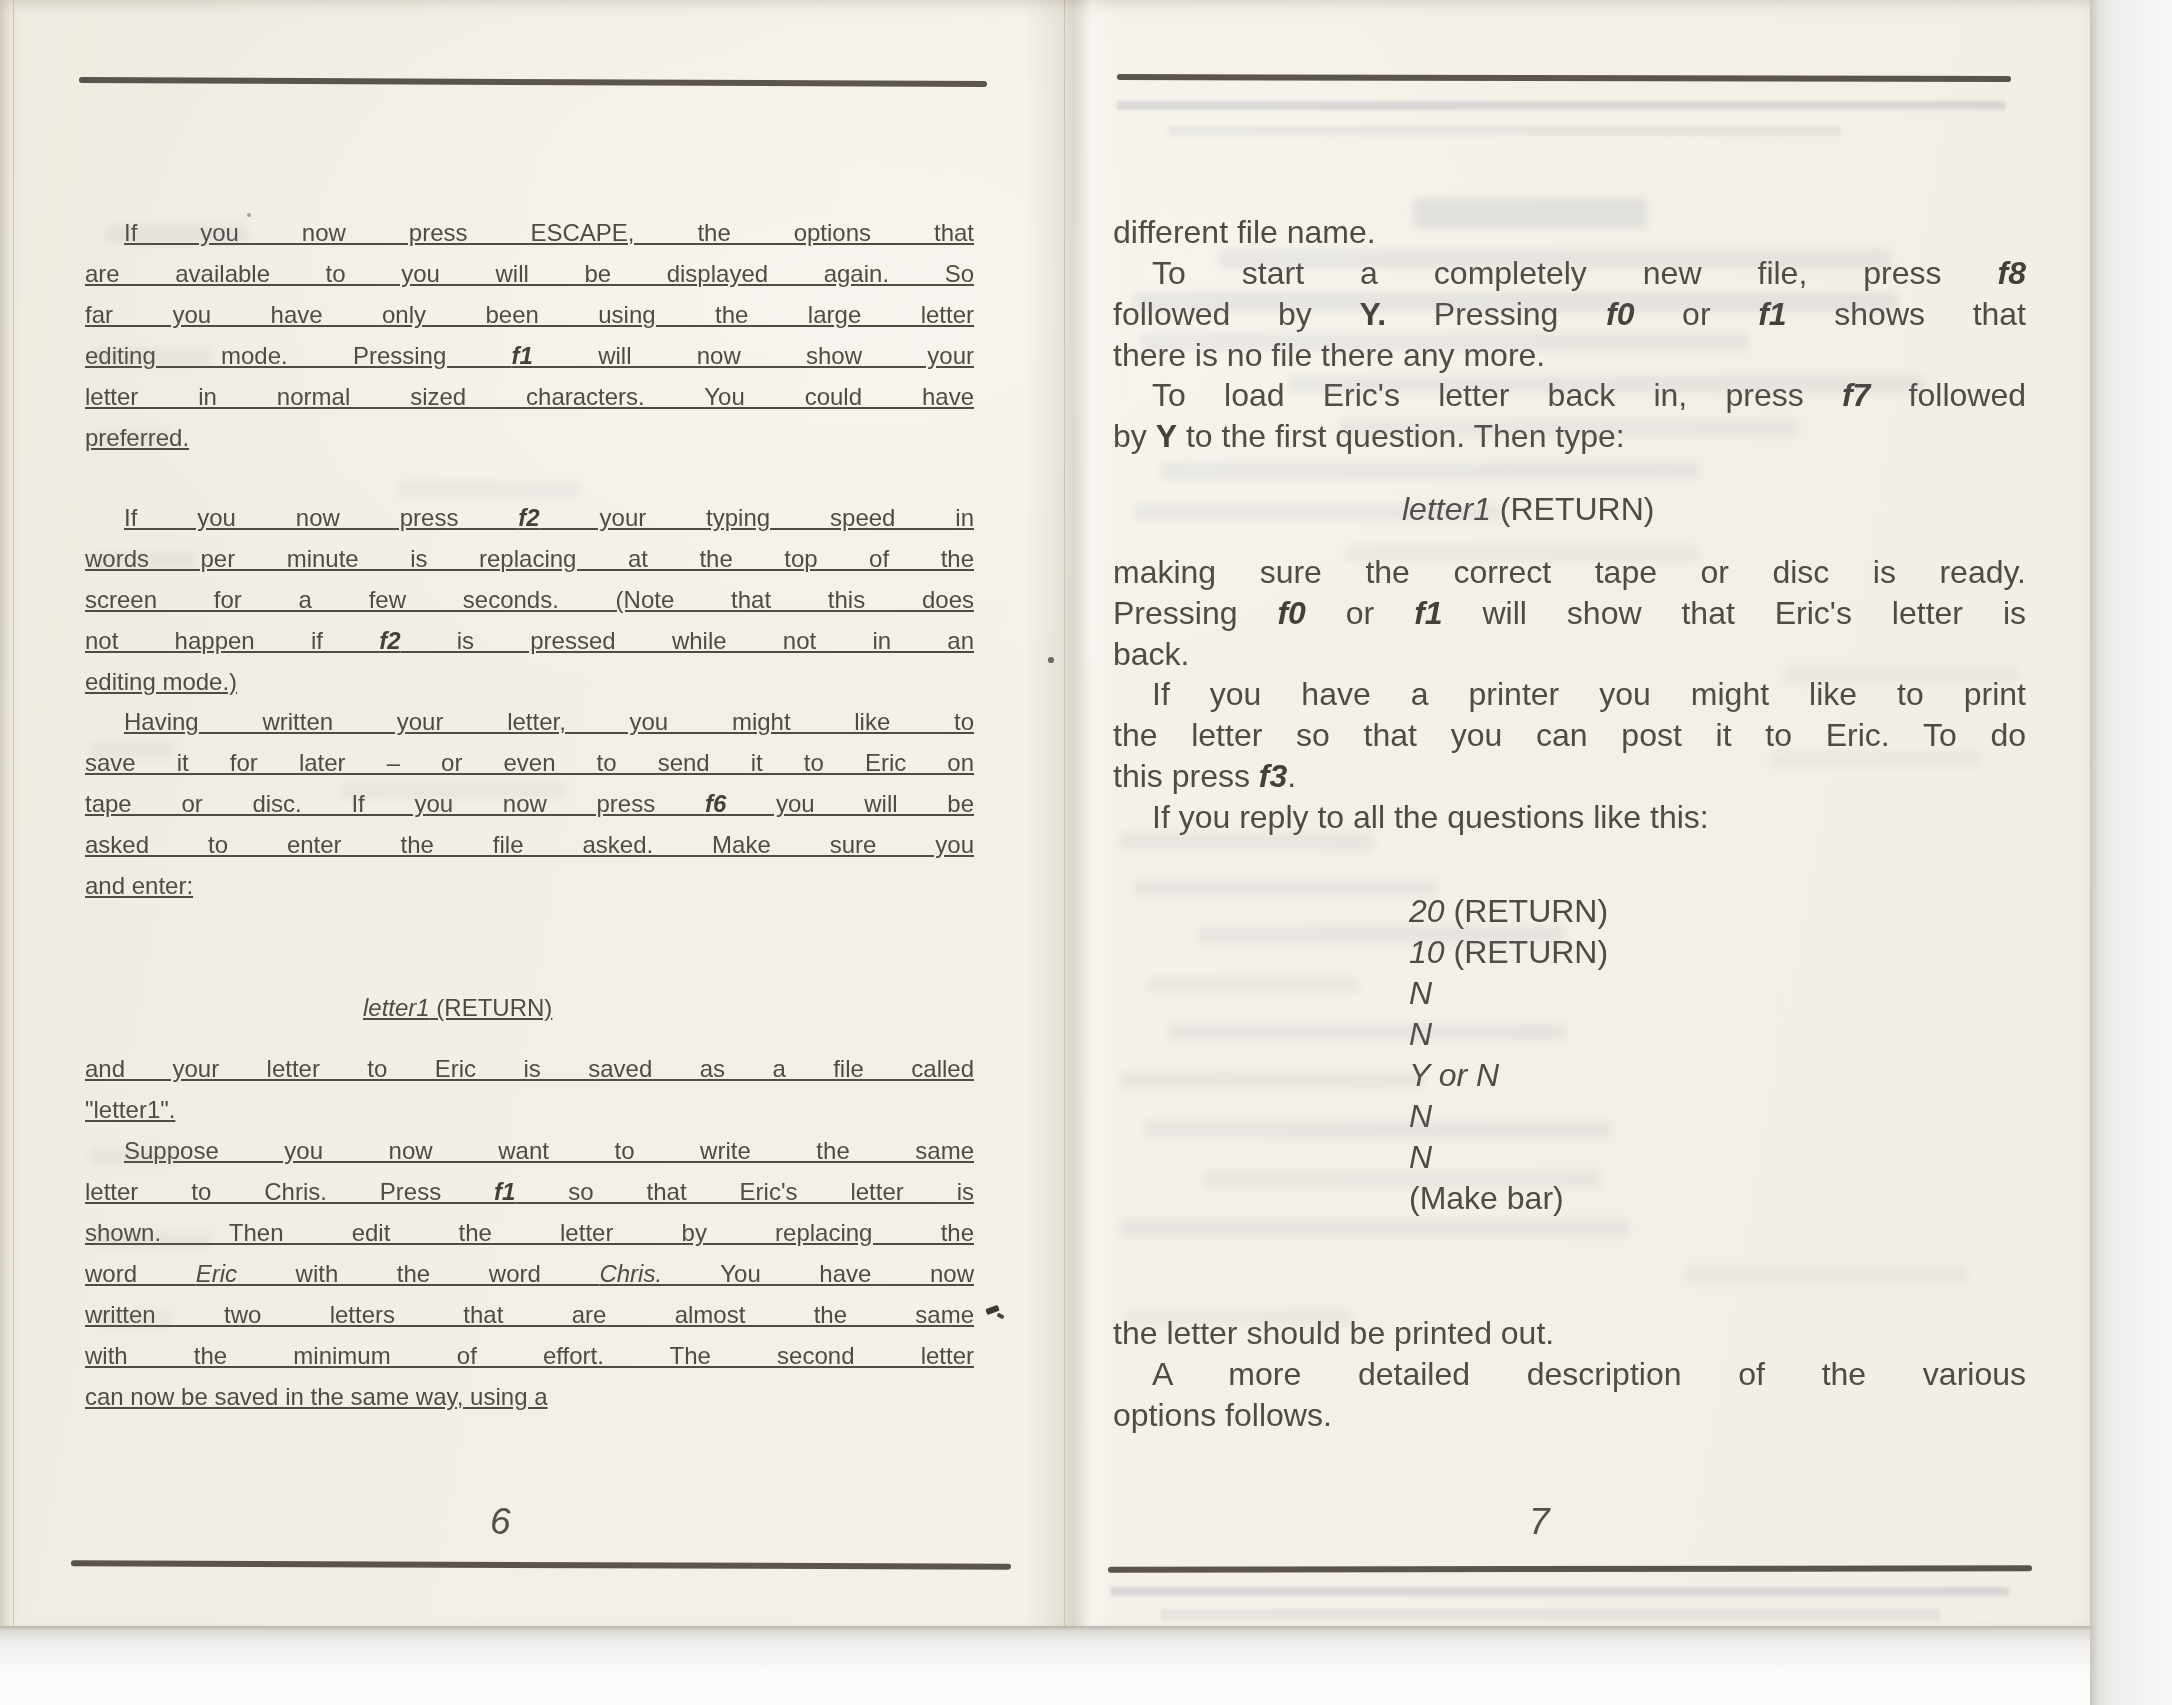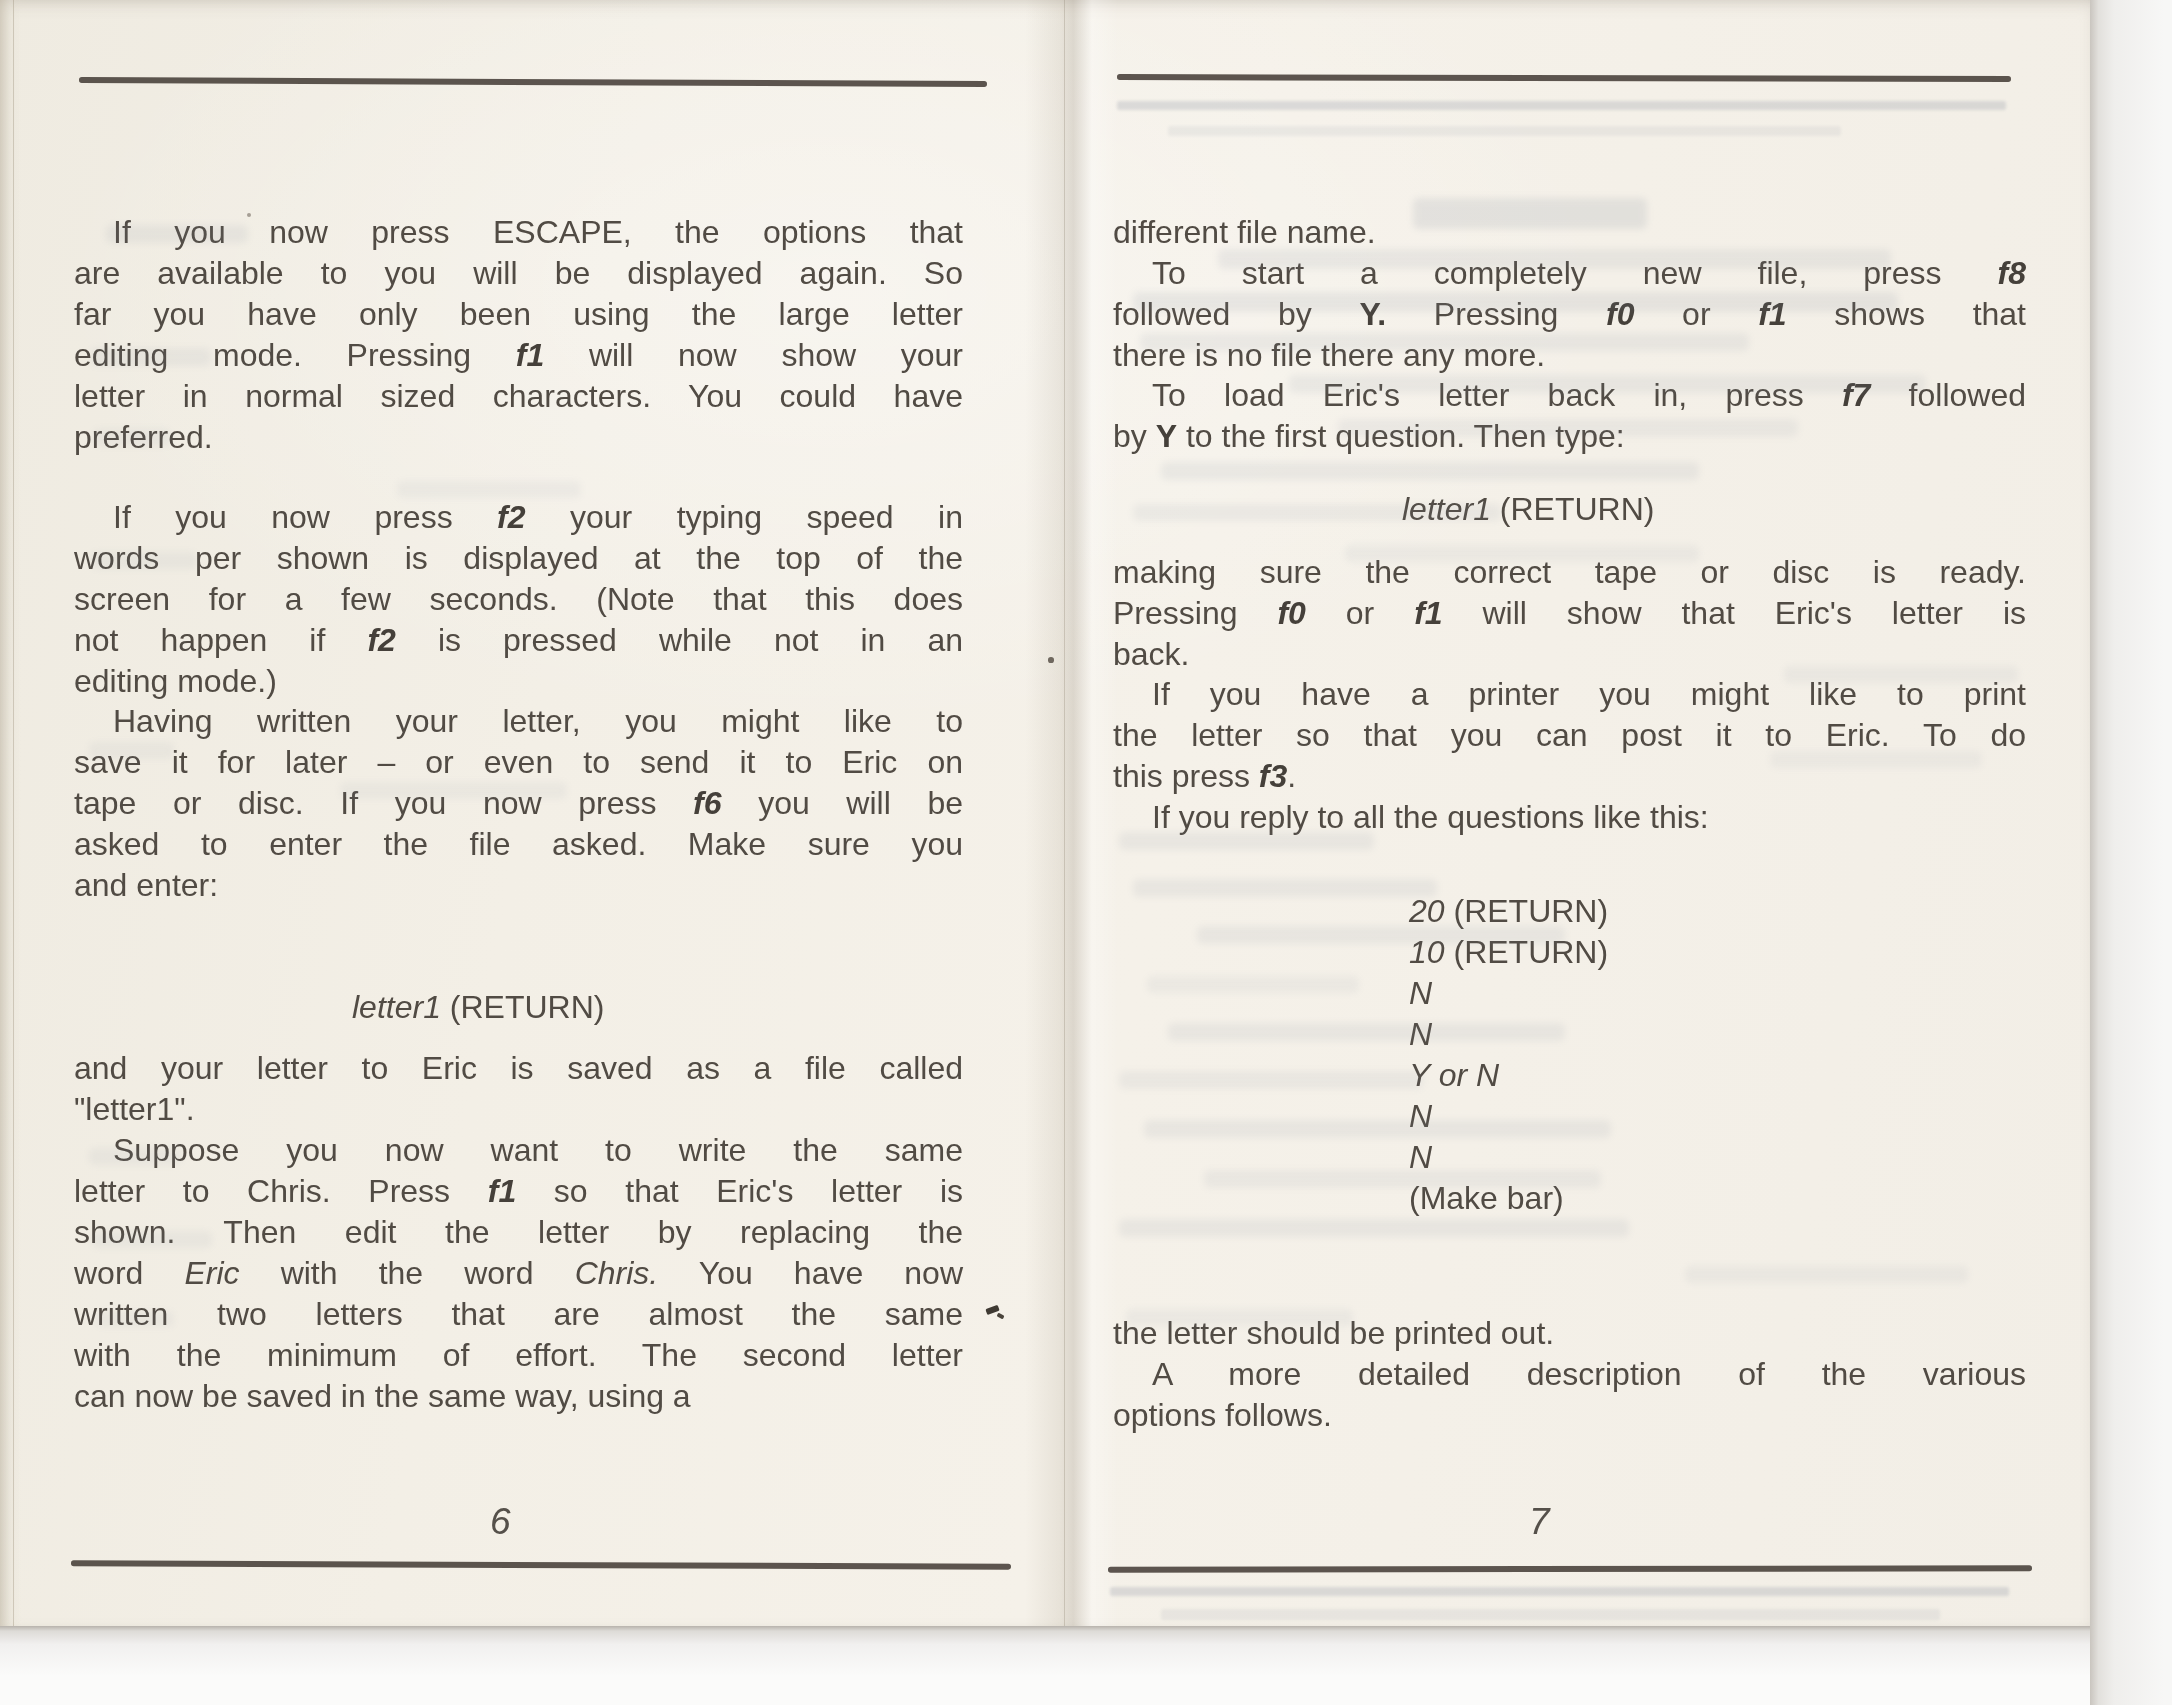--- a/index.html
+++ b/index.html
@@ -49,21 +49,21 @@
     background:rgba(140,128,108,.30);
   }
   
   .rule{
     position:absolute;height:5.7px;background:#4e4740;border-radius:2.8px;opacity:.92;
   }
   .ghost-rule{
     position:absolute;border-radius:2.8px;background:rgba(110,120,138,.20);filter:blur(1.4px);
   }
   
-  .col6{position:absolute;left:74px;width:889px;color:#514b44;font-size:32px;}
+  .col6{position:absolute;left:85px;width:889px;color:#514b44;font-size:24px;text-decoration:underline;}
   .col7{position:absolute;left:1113px;width:913px;color:#514b44;font-size:32px;}
   .ln{height:41px;line-height:41px;text-align:left;}
   .ln.jl{text-align:justify;text-align-last:justify;}
   .ln.ind{text-indent:39px;}
   .r-bi{font-style:italic;font-weight:700;color:#45403a;}
   .r-b{font-weight:700;color:#45403a;}
   .r-i{font-style:italic;}
   .code6 .ln{padding-left:278px;}
   .code7 .ln{padding-left:289px;}
   .ans .ln{padding-left:296px;}
@@ -91,21 +91,21 @@
     <div class="col6 blk" style="top:212px">
         <div class="ln jl ind"><span>If you now press ESCAPE, the options that</span></div>
         <div class="ln jl"><span>are available to you will be displayed again. So</span></div>
         <div class="ln jl"><span>far you have only been using the large letter</span></div>
         <div class="ln jl"><span>editing mode. Pressing </span><span class="r-bi">f1</span><span> will now show your</span></div>
         <div class="ln jl"><span>letter in normal sized characters. You could have</span></div>
         <div class="ln"><span>preferred.</span></div>
       </div>
     <div class="col6 blk" style="top:497px">
         <div class="ln jl ind"><span>If you now press </span><span class="r-bi">f2</span><span> your typing speed in</span></div>
-        <div class="ln jl"><span>words per shown is displayed at the top of the</span></div>
+        <div class="ln jl"><span>words per minute is replacing at the top of the</span></div>
         <div class="ln jl"><span>screen for a few seconds. (Note that this does</span></div>
         <div class="ln jl"><span>not happen if </span><span class="r-bi">f2</span><span> is pressed while not in an</span></div>
         <div class="ln"><span>editing mode.)</span></div>
       </div>
     <div class="col6 blk" style="top:701px">
         <div class="ln jl ind"><span>Having written your letter, you might like to</span></div>
         <div class="ln jl"><span>save it for later – or even to send it to Eric on</span></div>
         <div class="ln jl"><span>tape or disc. If you now press </span><span class="r-bi">f6</span><span> you will be</span></div>
         <div class="ln jl"><span>asked to enter the file asked. Make sure you</span></div>
         <div class="ln"><span>and enter:</span></div>

